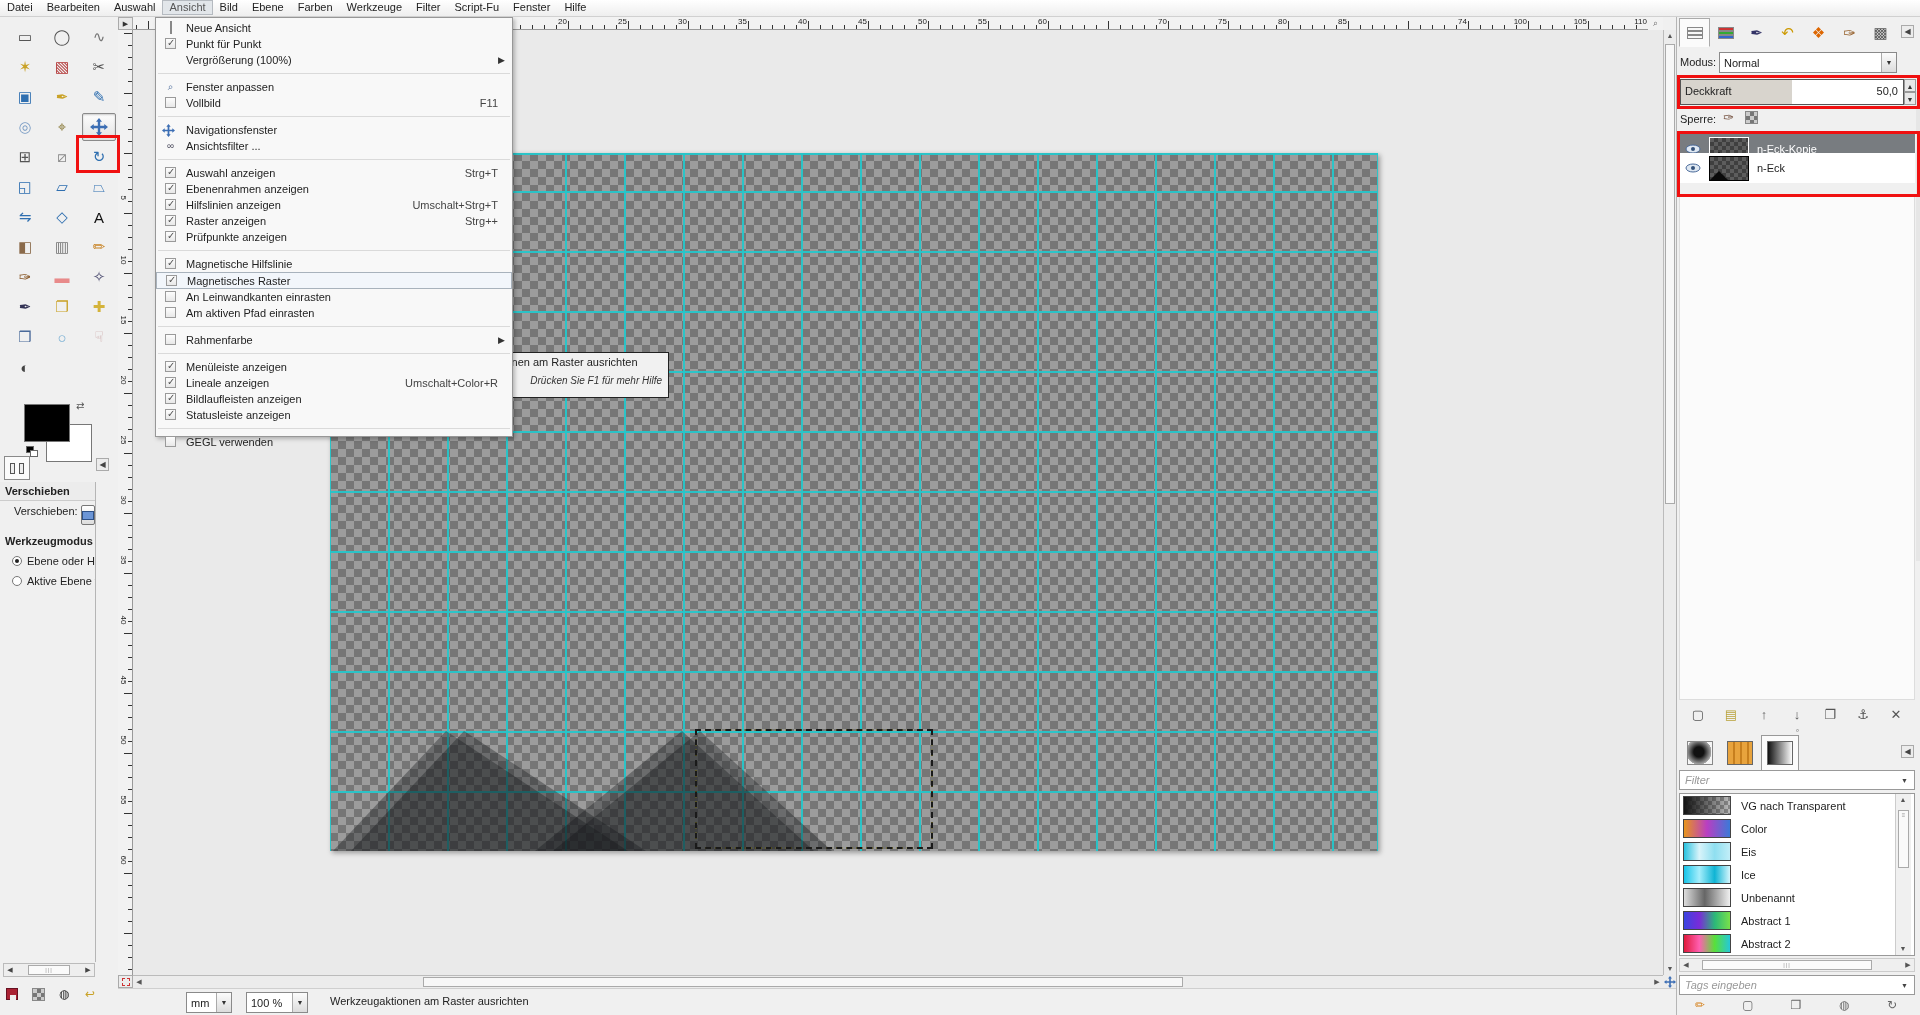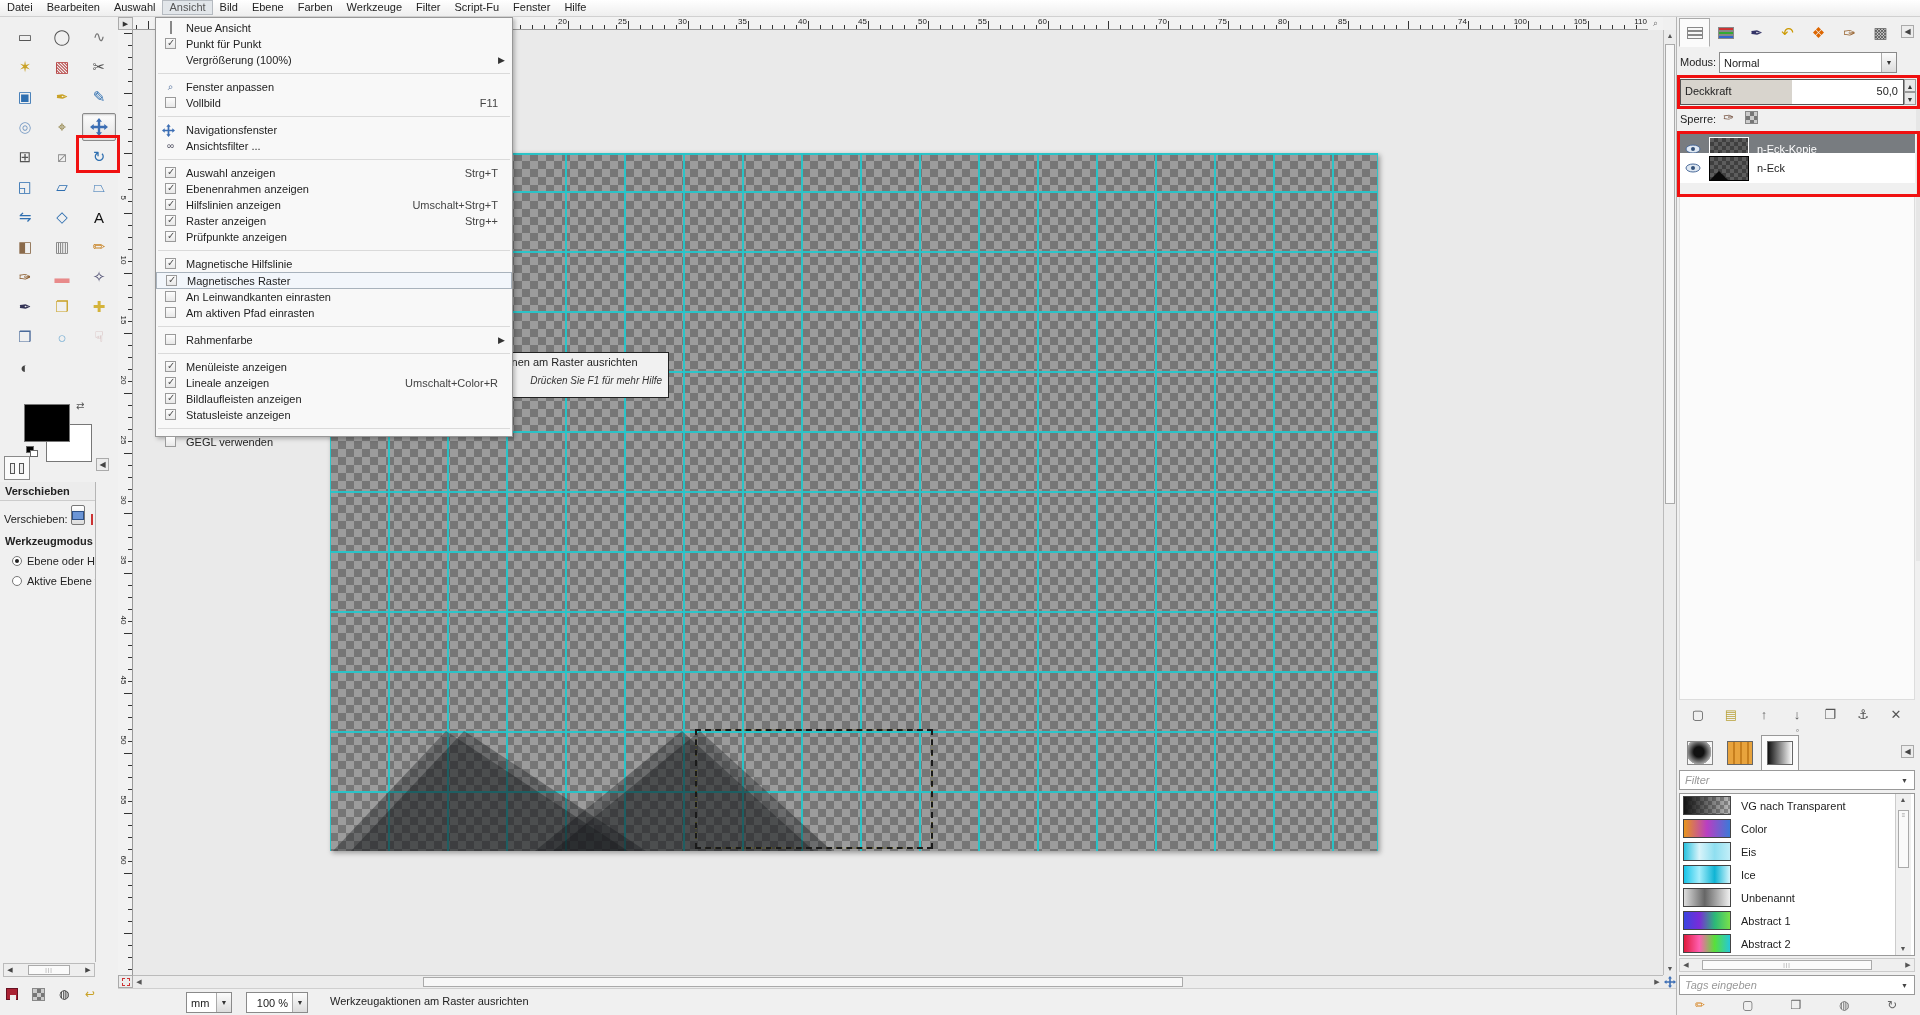--- a/index.html
+++ b/index.html
@@ -48,21 +48,21 @@
   #reset-colors .b { position:absolute; left:0; top:0; width:8px; height:7px; background:#000; border:1px solid #666; }
   #reset-colors .w { position:absolute; left:4px; top:4px; width:8px; height:7px; background:#fff; border:1px solid #666; }
 
   
   #tool-opts-tab { position:absolute; left:4px; top:456px; width:26px; height:24px; background:#fbfbfb; border:1px solid #8a8a8a; }
   #tool-opts-tab .plug { position:absolute; top:6px; width:5px; height:11px; background:#eee; border:1px solid #555; }
   #collapse-left { position:absolute; left:96px; top:458px; width:13px; height:13px; background:#ececec; border:1px solid #aaa;
     font-size:8px; text-align:center; line-height:12px; color:#444; }
   #tool-options { position:absolute; left:0; top:482px; width:96px; height:480px; border-right:1px solid #b5b5b5; overflow:hidden; }
   #to-title { font-weight:bold; padding:3px 5px; border-bottom:1px solid #ccc; background:#ececec; white-space:nowrap; }
-  #to-moverow { display:flex; align-items:flex-end; padding:4px 4px; white-space:nowrap; }
+  #to-moverow { display:flex; align-items:flex-start; padding:4px 4px; white-space:nowrap;margin-left:10px; }
   #to-movebtn { width:24px; height:20px; margin-left:3px; background:linear-gradient(#fff,#ddd); border:1px solid #777; border-radius:2px;
      display:inline-flex; align-items:center; justify-content:center; }
   #to-movebtn .lyr { width:12px; height:9px; background:#6b95d6; border:1px solid #2c4f86; }
   #to-movesel { width:11px; height:11px; background:#e66; border:1px solid #c33; margin-left:6px; }
   #to-mode-h { font-weight:bold; padding:6px 5px 4px 5px; white-space:nowrap; }
   .to-radio { display:flex; align-items:center; padding:4px 2px 4px 12px; white-space:nowrap; }
   .rad { width:10px; height:10px; border-radius:50%; border:1px solid #777; background:#fff; margin-right:5px; flex:0 0 10px; position:relative; }
   .rad.on:after { content:""; position:absolute; left:2px; top:2px; width:4px; height:4px; border-radius:50%; background:#222; }
 
   
@@ -108,21 +108,21 @@
   #hscroll .thumb { position:absolute; left:290px; top:1px; width:760px; height:10px; background:#f7f7f7; border:1px solid #aaa; }
   .scroll-ar { position:absolute; font-size:7px; color:#555; width:12px; height:12px; text-align:center; line-height:12px; }
   #zoomfollow-btn { position:absolute; left:1648px; top:17px; width:15px; height:13px; background:#f2f2f2; font-size:9px; line-height:12px; text-align:center; color:#666; z-index:11;}
   #quickmask-btn { position:absolute; left:118px; top:975px; width:15px; height:13px; background:#ececec; border:1px solid #aaa; z-index:11; }
   #quickmask-btn .sq { position:absolute; left:3px; top:2px; width:8px; height:8px; border:1px dashed #c33; }
   #nav-btn { position:absolute; left:1663px; top:975px; width:13px; height:13px; background:#ececec; display:flex; align-items:center; justify-content:center; z-index:11;}
 
   
   #statusbar { position:absolute; left:118px; top:988px; width:1558px; height:27px; background:#f0f0f0; border-top:1px solid #cfcfcf; }
   .combo { position:absolute; height:21px; background:#fff; border:1px solid #8a8a8a; display:flex; align-items:center; }
-  .combo .val { flex:1; padding:0 4px; text-align:right; }
+  .combo .val { flex:1; padding:0 4px; }
   .combo .dd { width:15px; height:100%; background:linear-gradient(#fcfcfc,#dcdcdc); border-left:1px solid #aaa;
      font-size:7px; display:flex; align-items:center; justify-content:center; color:#333; }
   #status-text { position:absolute; left:212px; top:6px; color:#222; }
 
   
   #right-dock { position:absolute; left:1676px; top:17px; width:244px; height:998px; background:#f0f0f0; border-left:1px solid #b5b5b5; }
   .dock-tab { position:absolute; top:1px; width:31px; height:29px; display:flex; align-items:center; justify-content:center; font-size:15px; border:1px solid transparent; }
   .dock-tab.active { background:#fbfbfb; border:1px solid #aaa; border-bottom-color:#fbfbfb; }
   .collapse-btn { position:absolute; width:13px; height:13px; background:#ececec; border:1px solid #aaa; font-size:8px; line-height:12px; text-align:center; color:#444; }
   .layers-stack { width:16px; height:12px; position:relative; }

